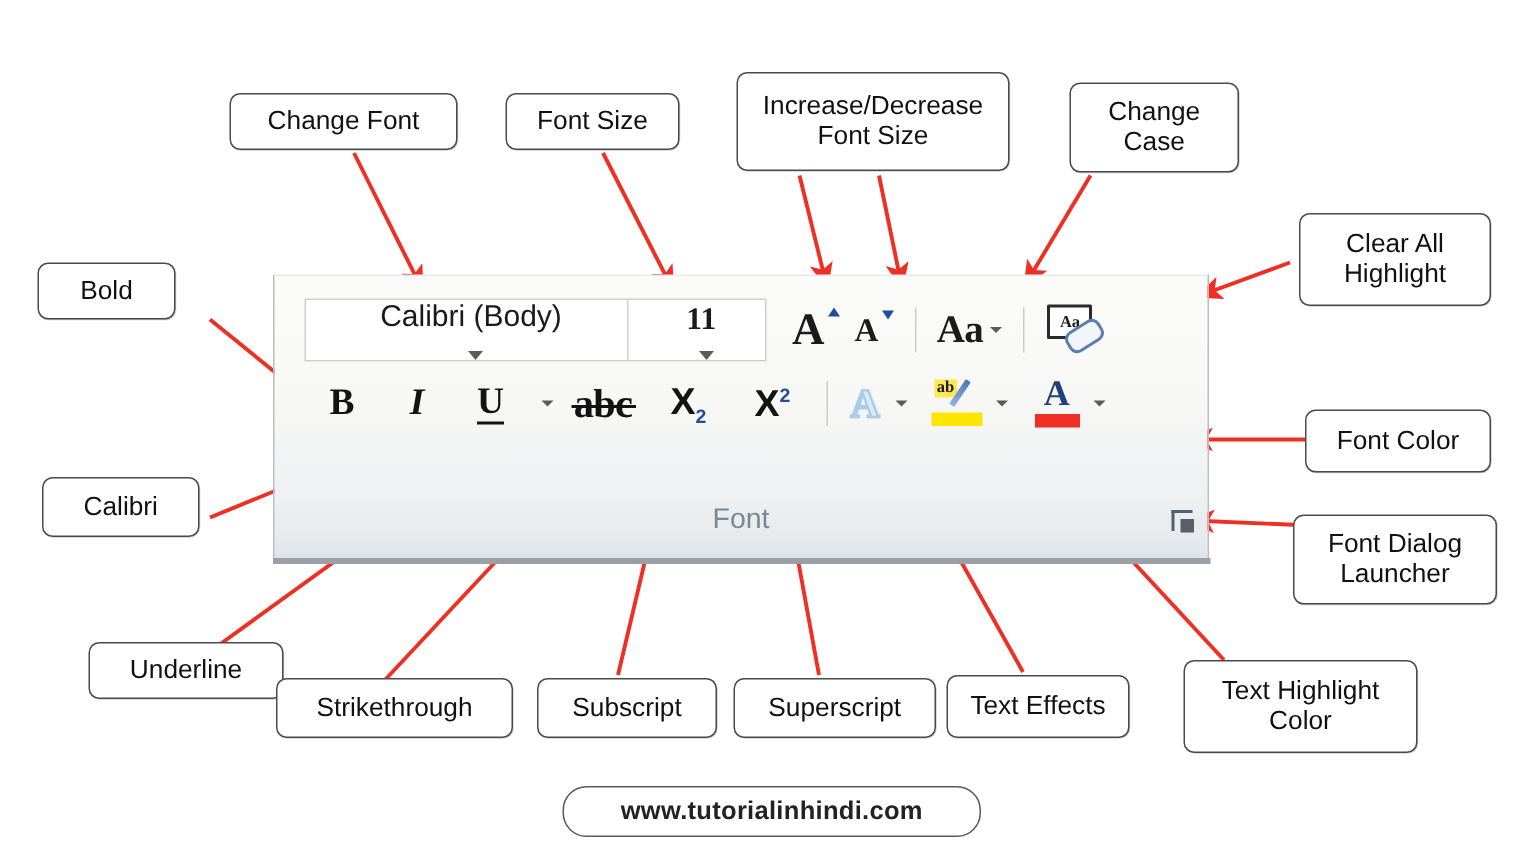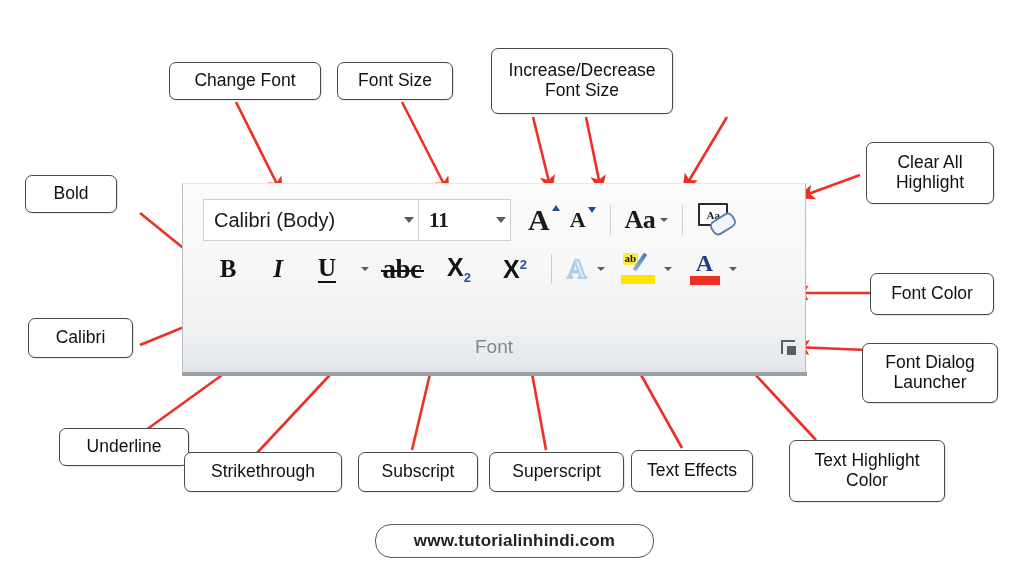--- a/index.html
+++ b/index.html
@@ -50,20 +50,21 @@
   
   #row1{left:20px;top:12px;height:48px;}
   .combo{
     box-sizing:border-box;
     border:1px solid #cfcfcf;
     background:#ffffff;
     height:42px;
     display:flex;align-items:center;
     padding:0 4px 0 10px;
     position:relative;
+    flex-direction:column;
   }
   #fontNameBox{width:216px;}
   #fontSizeBox{width:93px;border-left:1px solid #cfcfcf;margin-left:-1px;}
   .combo .ctext{
     font-family:"Liberation Sans", sans-serif;
     font-size:20px;color:#1a1a1a;white-space:nowrap;
     flex:1;
   }
   #fontSizeBox .ctext{font-family:"Liberation Serif", serif;font-weight:700;font-size:21px;}
   .caret{
@@ -285,33 +286,37 @@
       <path d="M256,454 L400,300"></path>
       <path d="M412,450 L447,302"></path>
       <path d="M546,450 L519,302"></path>
       <path d="M682,448 L599,300"></path>
       <path d="M816,440 L689,303"></path>
       <path d="M872,293 L794,293"></path>
       <path d="M866,350 L795,347"></path>
     </g>
   </svg>
 
-  <div class="callout" style="left:153px;top:62px;width:152px;height:38px;margin-left:16px;">
+  <div class="callout" style="left:153px;top:62px;width:152px;height:38px;">
     <span>Change Font</span>
   </div>
 
   <div class="callout" style="left:337px;top:62px;width:116px;height:38px;">
     <span>Font Size</span>
   </div>
 
   <div class="callout" style="left:491px;top:48px;width:182px;height:66px;">
     <span style="white-space:pre-line">Increase/Decrease
 Font Size</span>
   </div>
 
+  <div class="callout" style="left:713px;top:55px;width:113px;height:60px;">
+    <span style="white-space:pre-line">Change
+Case</span>
+  </div>
 
   <div class="callout" style="left:866px;top:142px;width:128px;height:62px;">
     <span style="white-space:pre-line">Clear All
 Highlight</span>
   </div>
 
   <div class="callout" style="left:25px;top:175px;width:92px;height:38px;">
     <span>Bold</span>
   </div>
 

